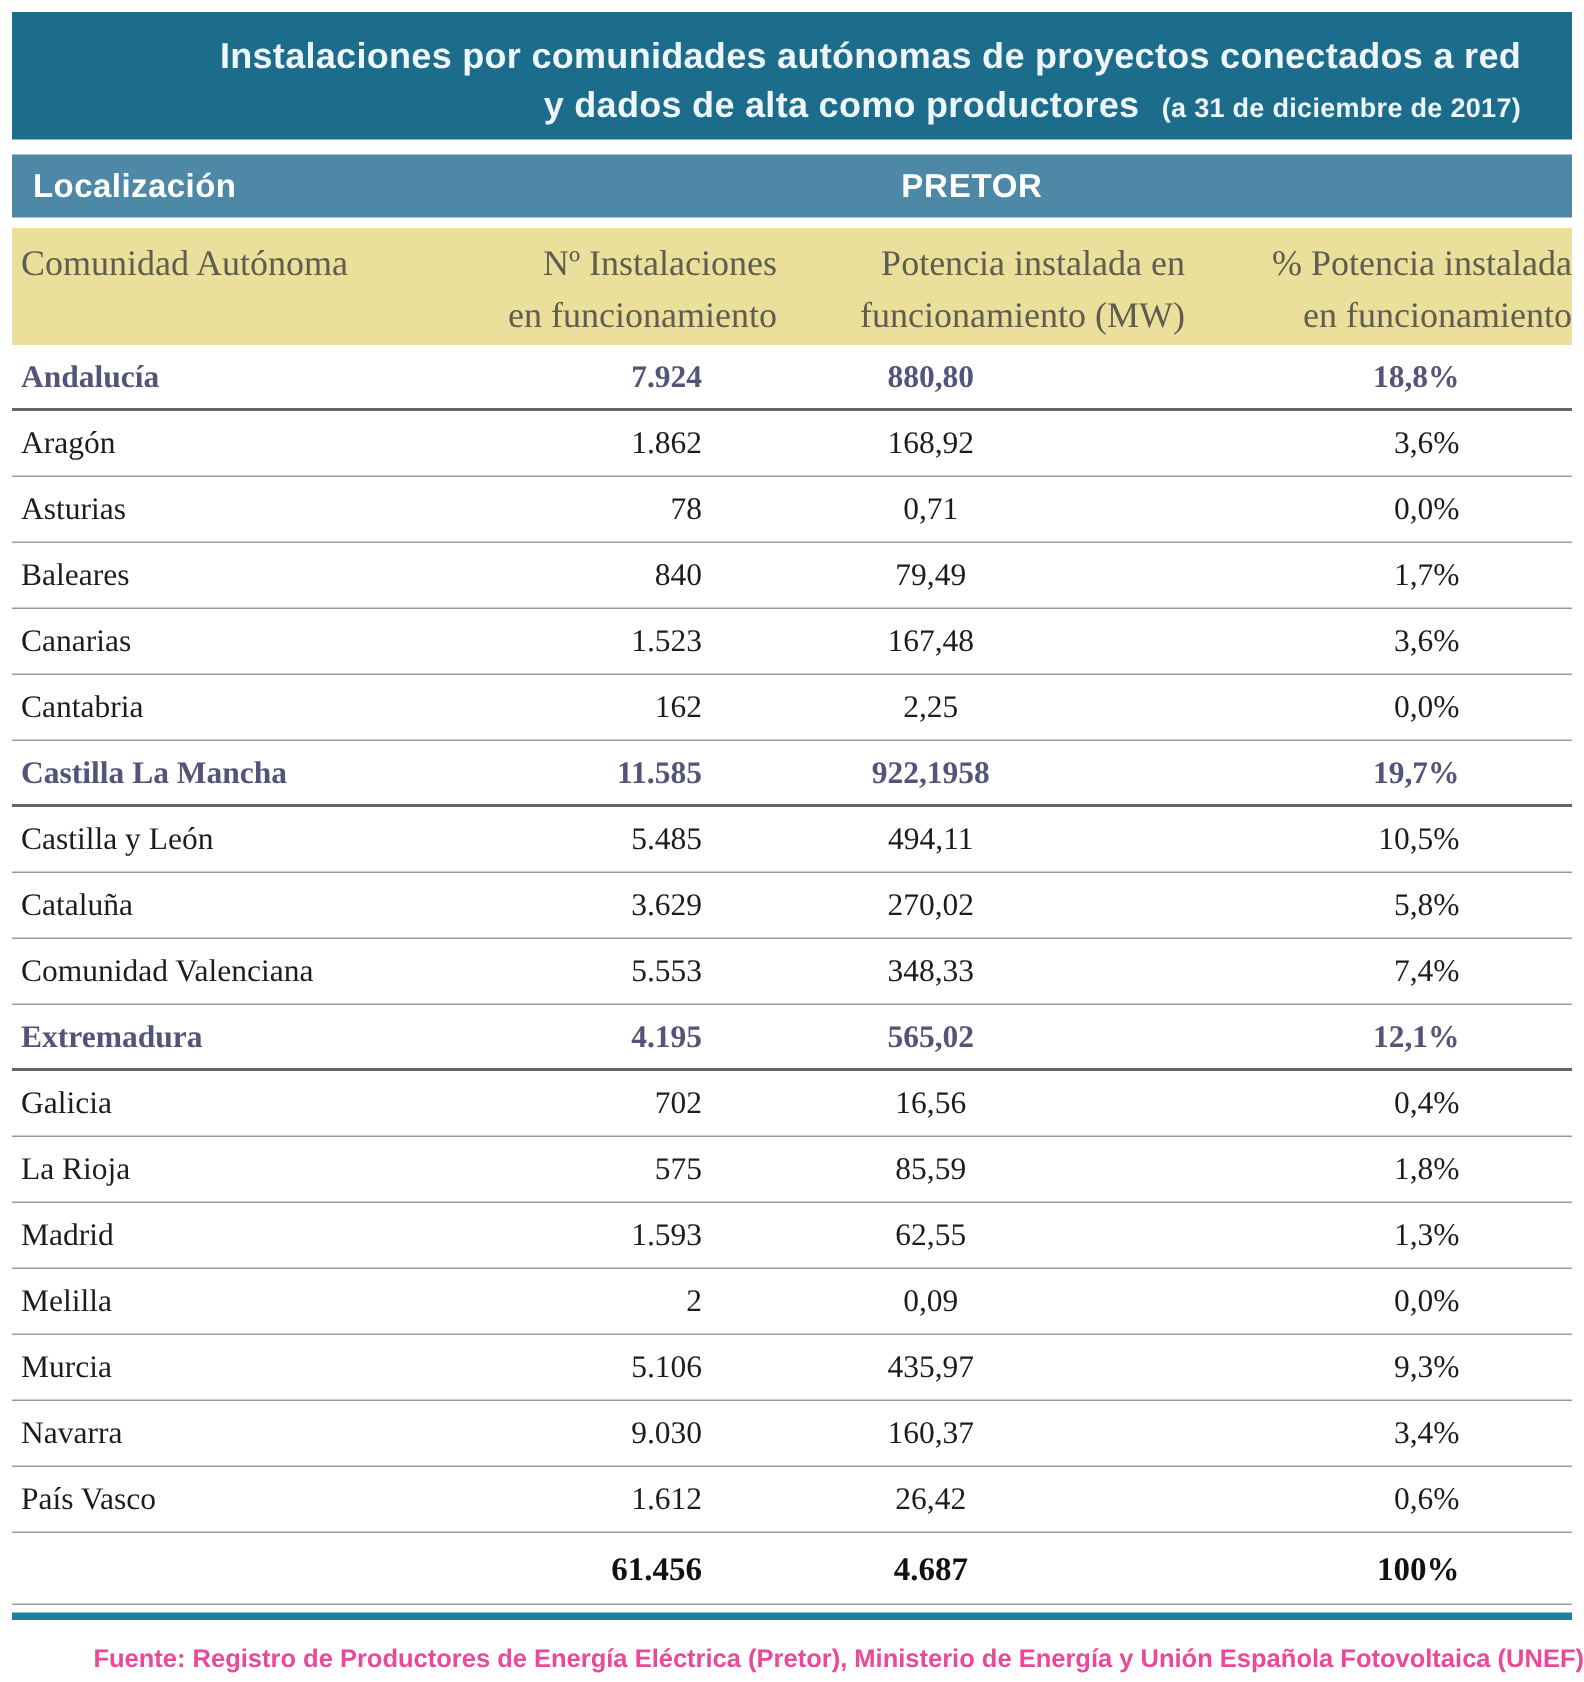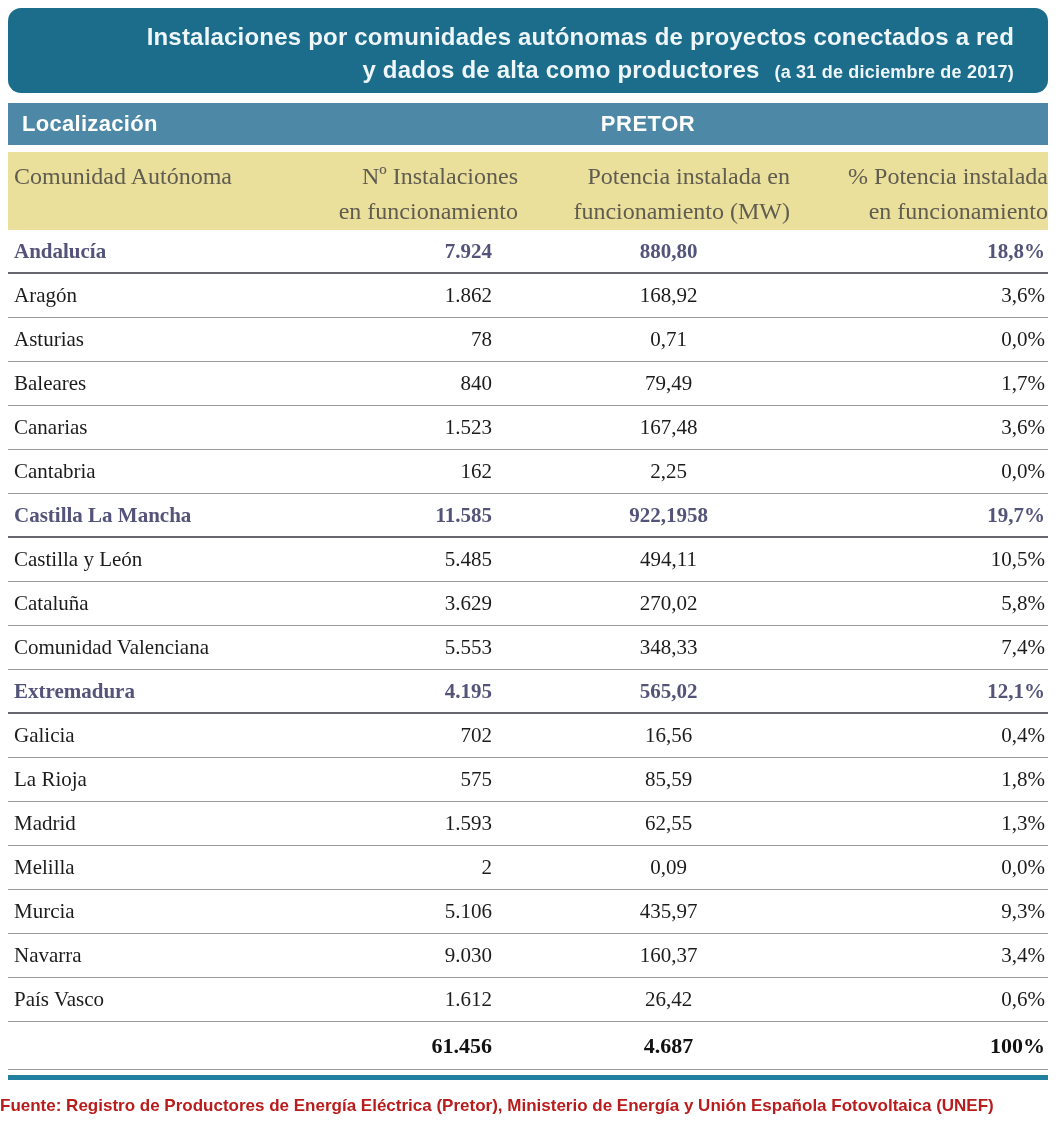--- a/index.html
+++ b/index.html
@@ -27,21 +27,21 @@
   
   .banner{
     margin:8px 8px 0 8px;
     height:85px;
     background:var(--banner-bg);
     color:var(--banner-text);
     font-family:"Liberation Sans", sans-serif;
     font-weight:bold;
     text-align:right;
     padding:8px 34px 0 32px;
-    display:flex;flex-direction:column;justify-content:center;border-radius:13px;
+    display:flex;flex-direction:column;justify-content:center;
   }
   .banner-line1{font-size:24px;line-height:33px;letter-spacing:0.2px;}
   .banner-line2{font-size:24px;line-height:33px;letter-spacing:0.2px;}
   .date-note{font-size:18px;margin-left:8px;}
 
   
   .loc-bar{
     margin:10px 8px 0 8px;
     height:42px;
     background:var(--bar-bg);
@@ -75,21 +75,20 @@
   
   .tbody{margin:0 8px;}
   .row{
     display:grid;
     grid-template-columns:275px 235px 272px 258px;
     align-items:center;
     height:44px;
     border-bottom:1px solid var(--separator);
     font-size:21px;
     color:var(--row-text);
-    gap:24px;
   }
   .row.highlight{
     color:var(--highlight-text);
     font-weight:bold;
     border-bottom:2px solid var(--separator-strong);
   }
   .c1{padding-left:6px;text-align:left;}
   .c2{text-align:right;padding-right:50px;}
   .c3{text-align:center;padding-right:67px;}
   .c4{text-align:right;padding-right:75px;}
@@ -106,22 +105,22 @@
     height:5px;
     background:var(--teal-line);
   }
 
   .source-footer{
     margin-top:16px;
     width:1056px;
     font-family:"Liberation Sans", sans-serif;
     font-weight:bold;
     font-size:17px;
-    color:#b91c1c;
-    text-align:left;
+    color:#ec4899;
+    text-align:right;
     white-space:nowrap;
   }
 </style>
 </head>
 <body>
 
 <div class="page">
 
   <header class="banner">
     <div class="banner-line1">Instalaciones por comunidades autónomas de proyectos conectados a red</div>

